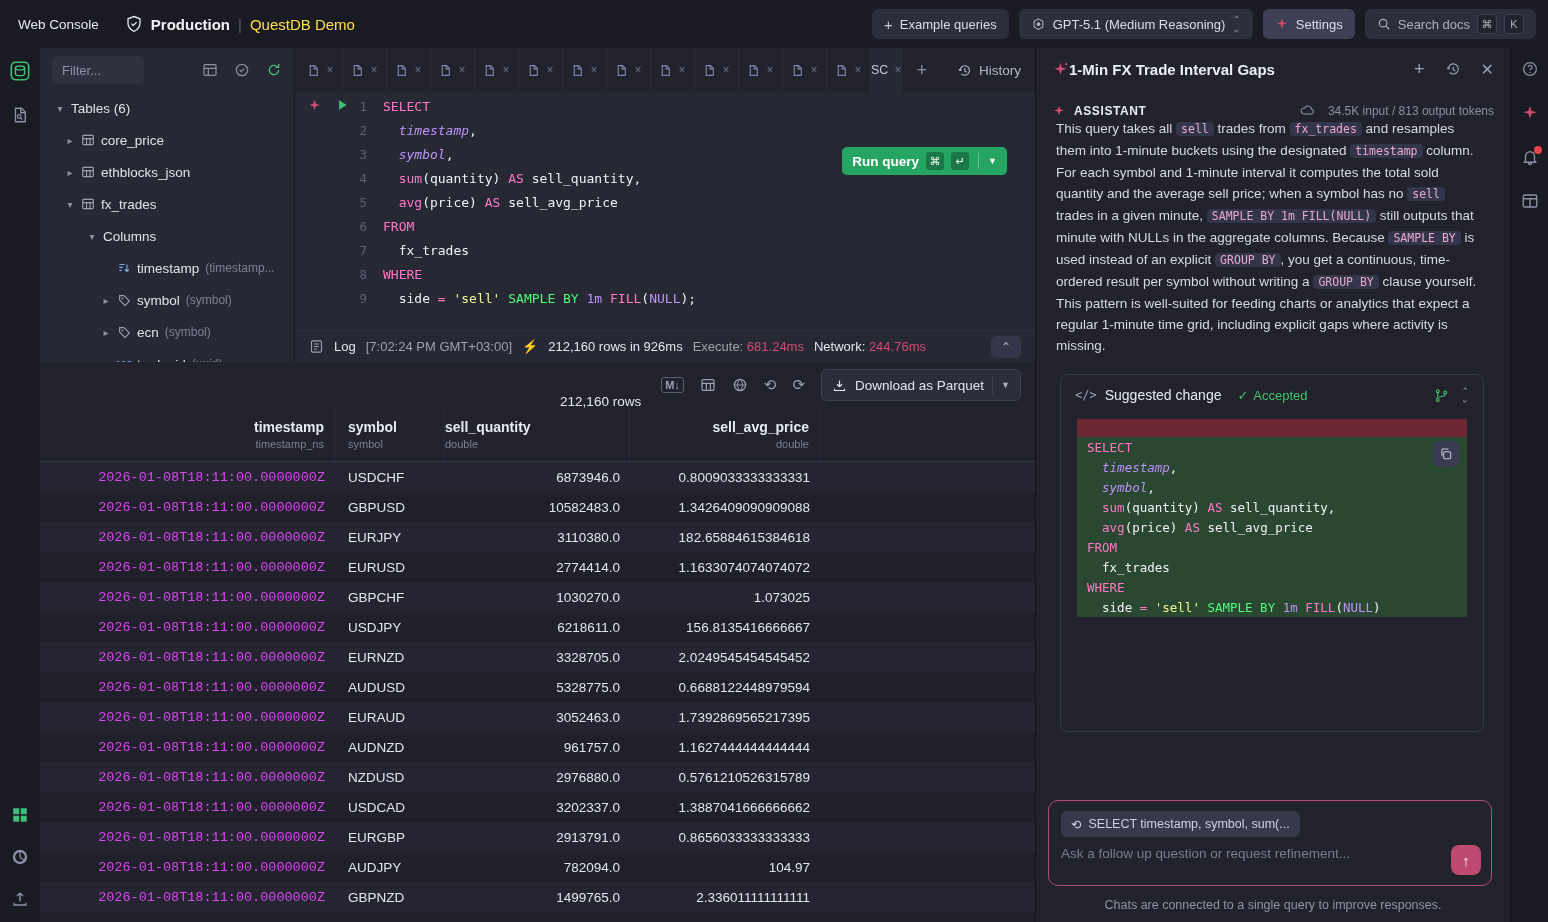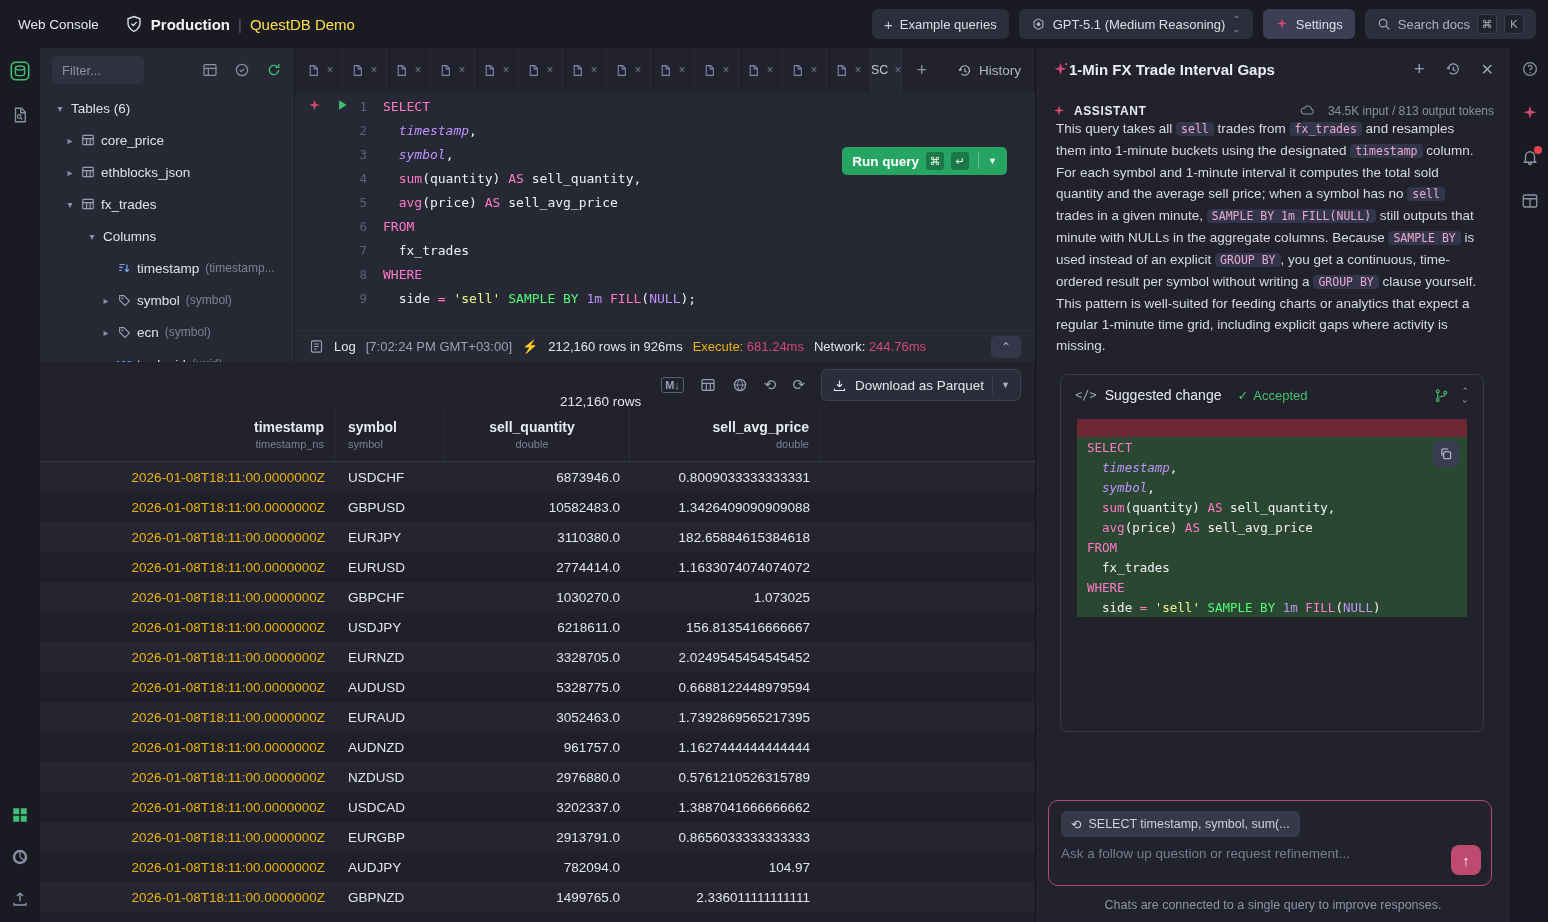--- a/index.html
+++ b/index.html
@@ -115,28 +115,28 @@
   .dl-car{font-size:9px;color:#aab0c2;}
 
   
   .grid{position:absolute;top:360px;left:0;right:0;bottom:0;background:#1f2029;overflow:hidden;}
   .grid-head{height:54px;background:#21222b;border-bottom:1px solid #343649;display:flex;}
   .hcell{display:flex;flex-direction:column;justify-content:center;border-right:1px solid #2b2d3a;}
   .h-name{font-size:14px;font-weight:700;color:#e8eaf2;}
   .h-type{font-size:11px;color:#7b8096;margin-top:3px;}
   .col-ts{width:295px;text-align:right;padding-right:10px;}
   .col-sym{width:110px;text-align:left;padding-left:13px;}
-  .col-qty{width:185px;text-align:center;padding-right:10px;}
+  .col-qty{width:185px;text-align:left;padding-right:10px;}
   .col-avg{width:190px;text-align:right;padding-right:10px;}
   .col-fill{flex:1;border-right:none;}
   .grid-row{height:30px;display:flex;align-items:center;font-size:13.5px;}
   .grid-row.even{background:#242531;}
   .grid-row.odd{background:#1f2029;}
   .cell{height:100%;display:flex;align-items:center;}
-  .cell.ts{width:295px;justify-content:flex-end;padding-right:10px;color:#eab308;}
+  .cell.ts{width:295px;justify-content:flex-end;padding-right:10px;color:#d946ef;font-family:Liberation Mono, monospace;}
   .cell.sym{width:110px;padding-left:13px;color:#e2e4ee;}
   .cell.qty{width:185px;justify-content:flex-end;padding-right:10px;color:#e2e4ee;}
   .cell.avg{width:190px;justify-content:flex-end;padding-right:10px;color:#e2e4ee;}
   .cell.fill{flex:1;}
 
   
   .chat{position:absolute;top:48px;left:1035px;width:475px;bottom:0;background:#21222b;
     border-left:1px solid #14151b;overflow:hidden;}
   .chat-head{height:42px;display:flex;align-items:center;padding:0 16px;}
   .chat-title{font-size:15px;font-weight:600;color:#eceef5;}
@@ -574,21 +574,21 @@
         <svg viewBox="0 0 24 24" width="15" height="15">
             <rect x="4" y="3" width="16" height="18" rx="2" fill="none" stroke="#9aa0b4" stroke-width="1.8"></rect>
             <path d="M8 8h8M8 12h8M8 16h5" stroke="#9aa0b4" stroke-width="1.8"></path>
           </svg>
       </span>
       <span style="color:#e2e4ee;">Log</span>
       <span class="log-time">[7:02:24 PM GMT+03:00]</span>
       <span class="bolt">⚡</span>
       <span style="color:#e2e4ee;">212,160 rows in 926ms</span>
       <span>
-        <span style="color:#eab308;">Execute:</span>
+        <span style="color:#a3a3a3;">Execute:</span>
         <span class="stat-val">681.24ms</span>
       </span>
       <span>
         <span style="color:#e2e4ee;">Network:</span>
         <span class="stat-val">244.76ms</span>
       </span>
       <span class="collapse-btn">⌃</span>
     </div>
   </section>
 

